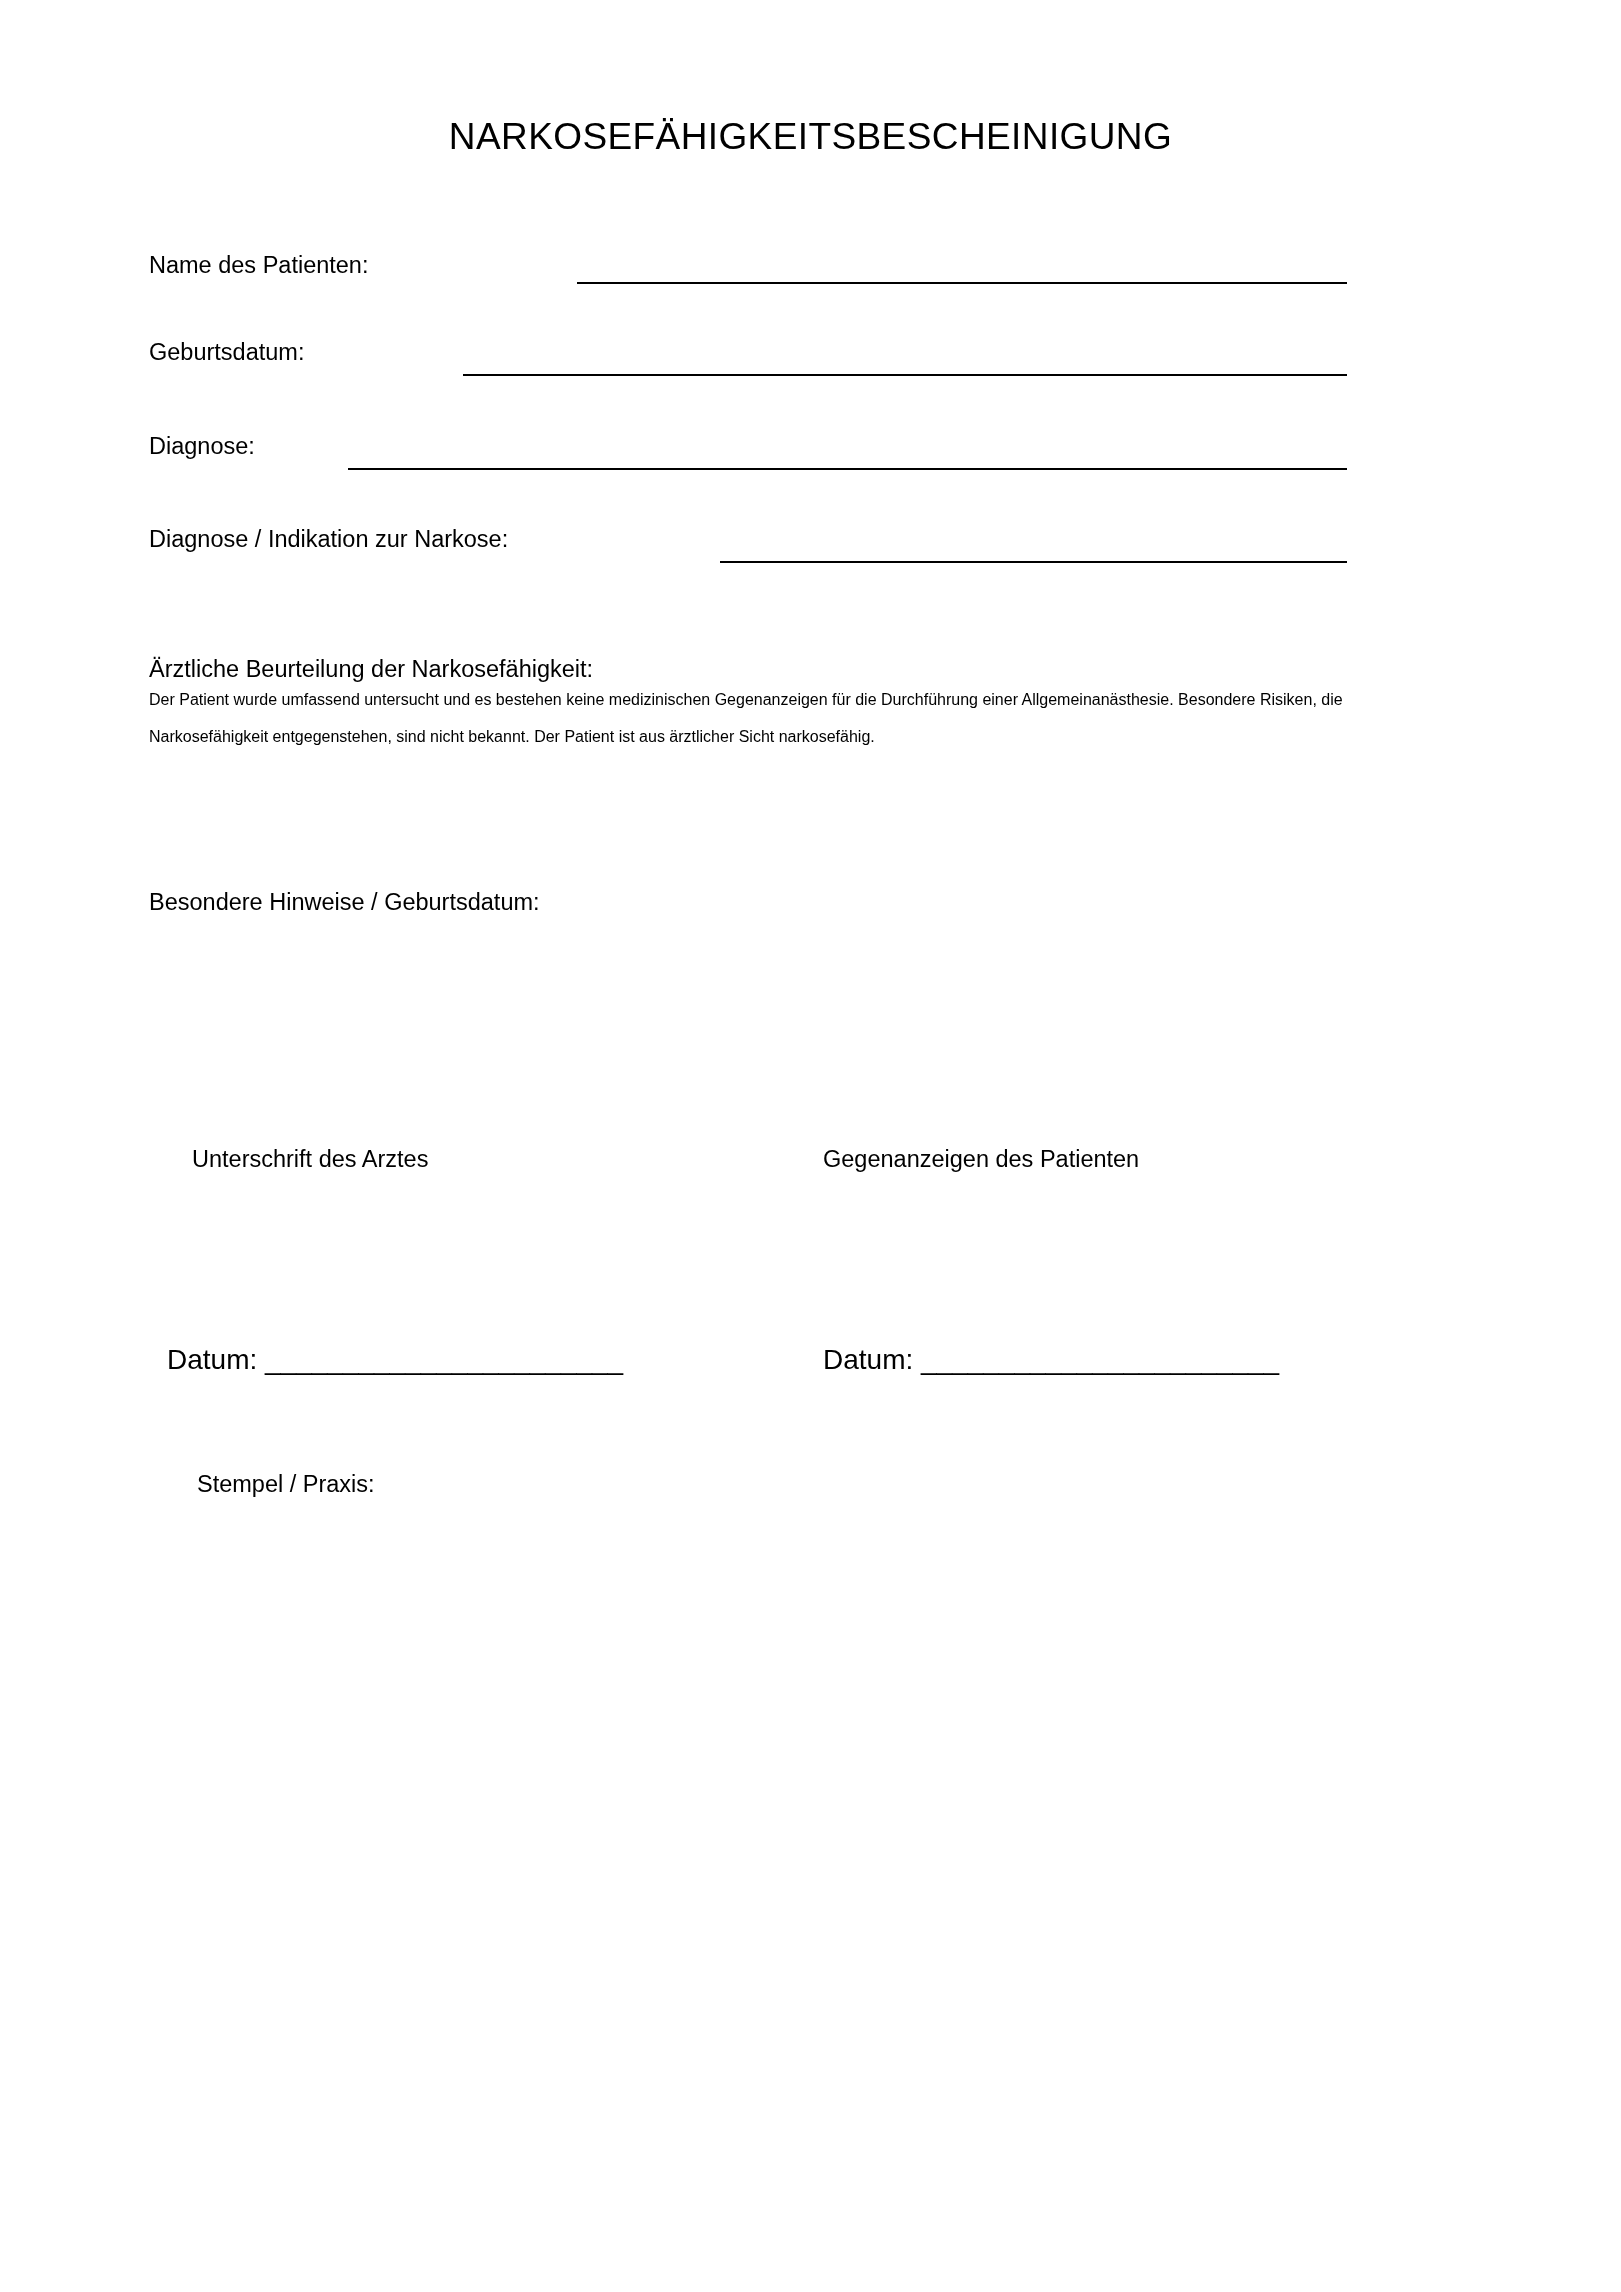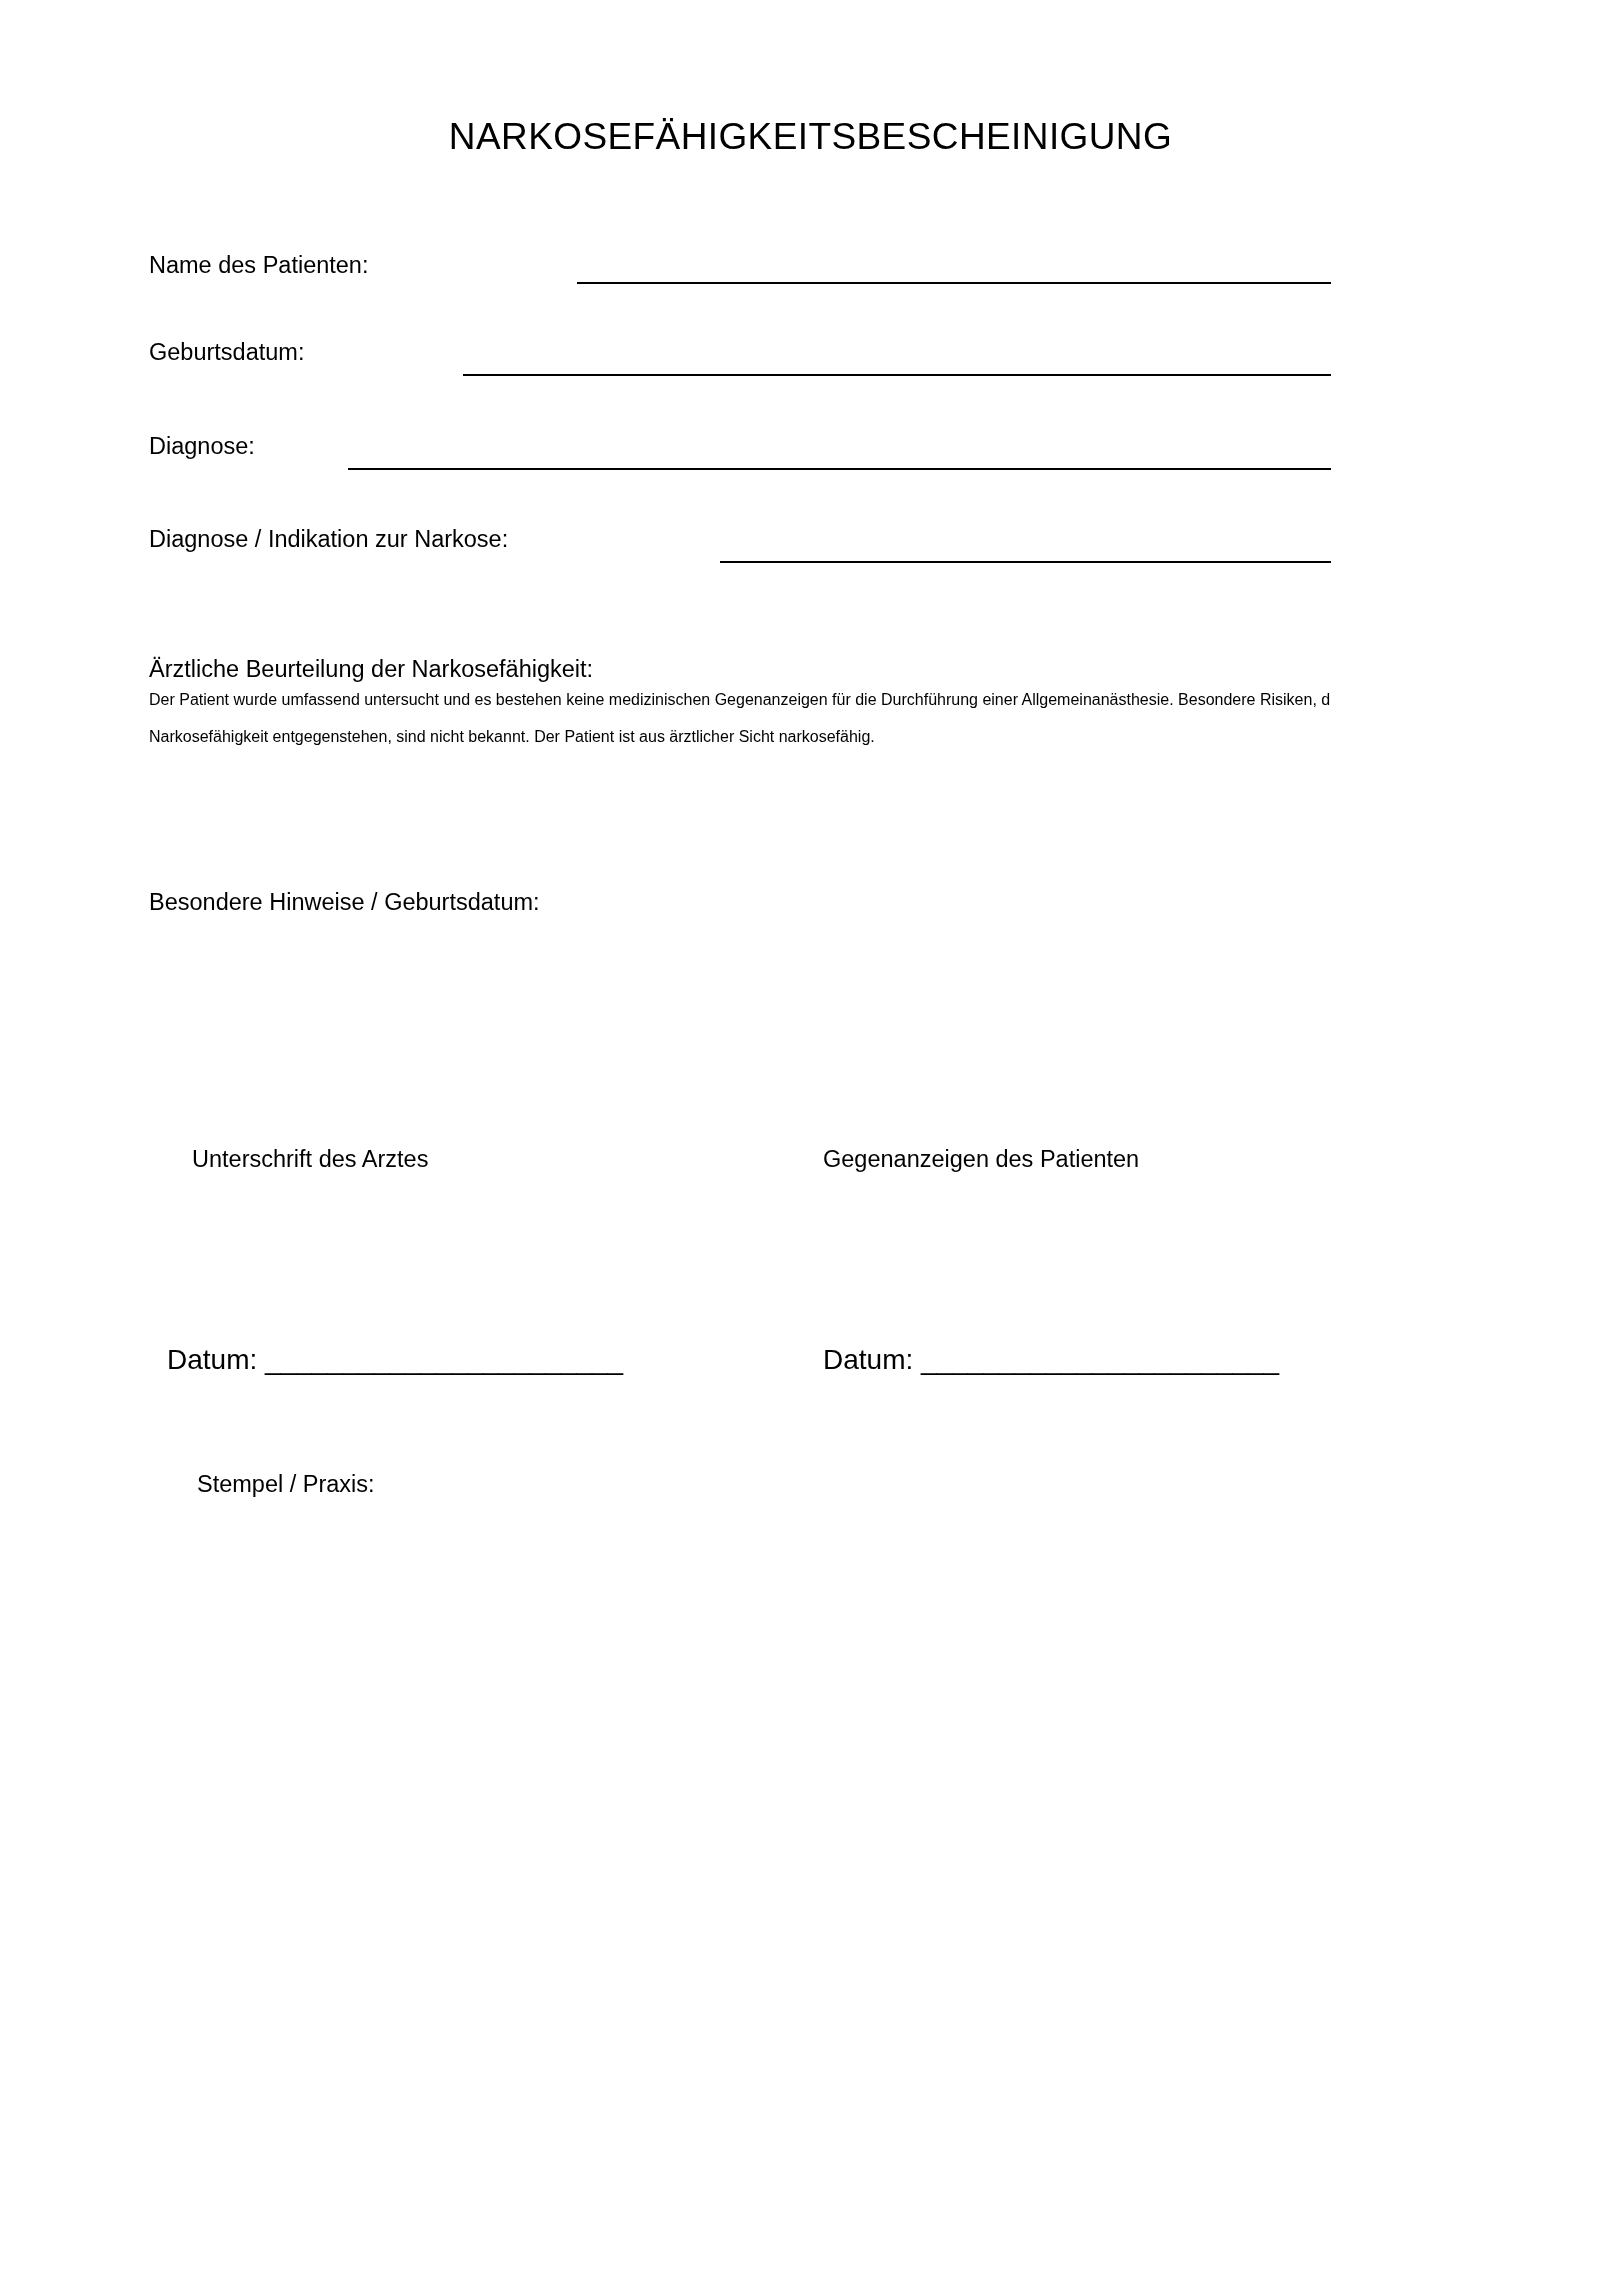--- a/index.html
+++ b/index.html
@@ -9,20 +9,21 @@
   }
 
   .page {
     position: relative;
     width: 1331px;
     height: 2293px;
     background: #ffffff;
     font-family: "Liberation Sans", sans-serif;
     color: #000000;
     overflow: hidden;
+    padding-left: 16px;
   }
 
   
   .doc-title {
     position: absolute;
     left: 0;
     top: 116px;
     width: 1621px;
     text-align: center;
     font-size: 37px;

